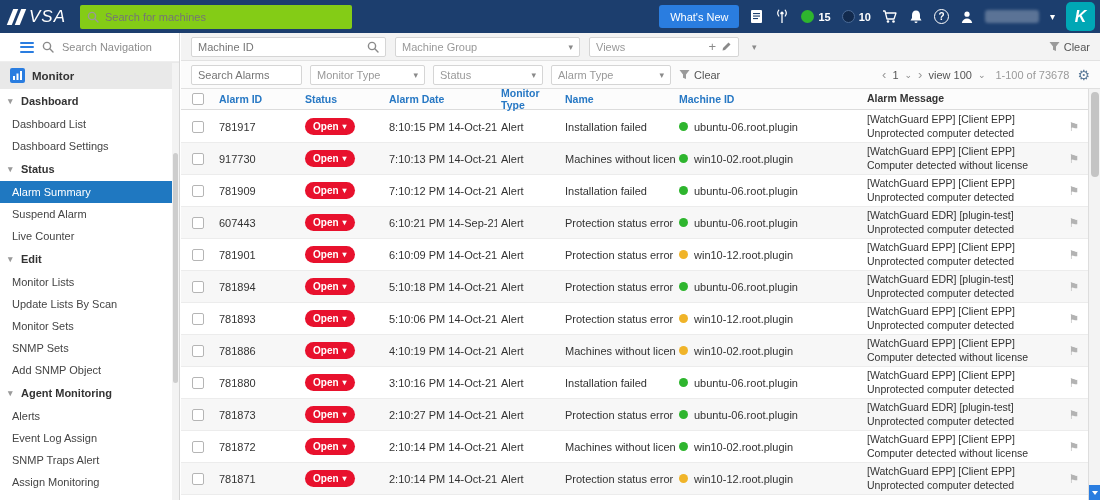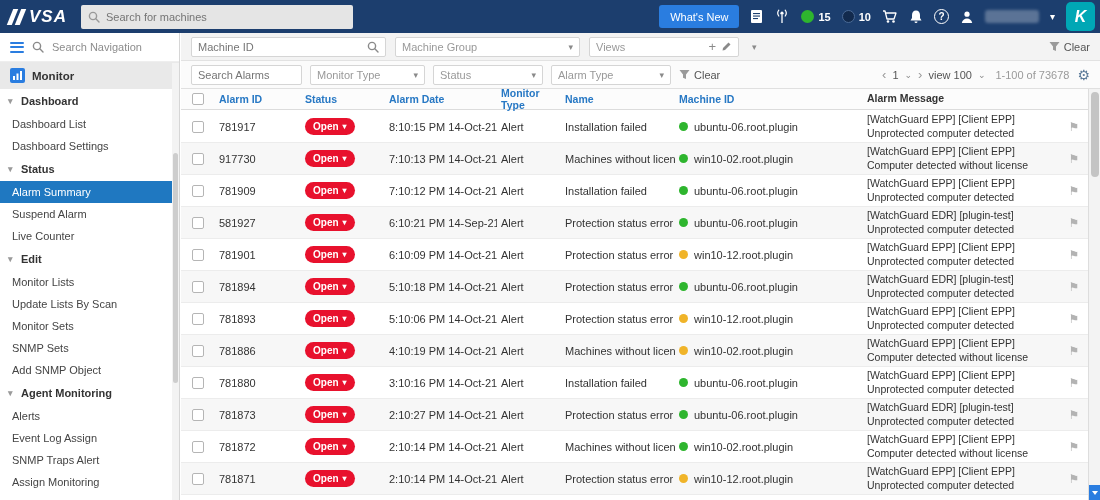--- a/index.html
+++ b/index.html
@@ -3,37 +3,37 @@
 <meta charset="utf-8">
 <style>
   *{box-sizing:border-box;margin:0;padding:0}
   html,body{width:1100px;height:500px;overflow:hidden}
   body{position:relative;font-family:"Liberation Sans",sans-serif;font-size:11px;color:#333;background:#fff}
 
   
   .header{position:absolute;top:0;left:0;right:0;height:33px;background:#1c3e6e;display:flex;align-items:center;z-index:5}
   .logo{display:flex;align-items:center;height:100%;padding:0 14px 0 10px}
   .logo-stripe{width:5px;height:16px;background:#fff;transform:skewX(-22deg);margin-right:3px}
-  .logo-text{color:#fff;font-weight:bold;font-style:italic;font-size:17px;letter-spacing:1px;margin-left:3px}
-  .hsearch{display:flex;align-items:center;background:#e5e5e5;border-radius:2px;height:24px;width:272px;padding:0 7px;gap:6px}
+  .logo-text{color:#fff;font-weight:normal;font-style:italic;font-size:17px;letter-spacing:1px;margin-left:3px}
+  .hsearch{display:flex;align-items:center;background:#84cc16;border-radius:2px;height:24px;width:272px;padding:0 7px;gap:6px}
   .hsearch input{border:0;outline:0;flex:1;font-size:11px;color:#333;background:transparent;font-family:"Liberation Sans",sans-serif}
   .hright{margin-left:auto;display:flex;align-items:center;gap:11px;padding-right:5px}
   .whats-new{background:#2a7de0;color:#fff;border:0;border-radius:3px;height:23px;padding:0 11px;font-size:11px;cursor:pointer;font-family:"Liberation Sans",sans-serif}
   .counter{display:flex;align-items:center;gap:4px;color:#fff;font-size:11px;font-weight:bold}
   .cdot{width:13px;height:13px;border-radius:50%}
   .cgreen{background:#2eb52e}
   .cdark{background:#122a4d;border:1px solid #4a6a96}
   .q-icon{width:15px;height:15px;border:1.4px solid #fff;border-radius:50%;color:#fff;font-size:10px;display:flex;align-items:center;justify-content:center;font-weight:bold}
   .redacted{width:54px;height:13px;background:rgba(255,255,255,.28);border-radius:3px;filter:blur(1.5px)}
   .hcaret{color:#fff;font-size:10px}
   .brand{width:29px;height:29px;background:#00a7b5;border-radius:5px;display:flex;align-items:center;justify-content:center;color:#fff;font-weight:bold;font-style:italic;font-size:16px}
 
   
   .sidebar{position:absolute;top:33px;left:0;width:180px;bottom:0;background:#fff;border-right:1px solid #d6d6d6;overflow:hidden}
-  .sb-top{height:29px;display:flex;align-items:center;gap:8px;padding:0 10px;border-bottom:1px solid #eee}
+  .sb-top{height:29px;display:flex;align-items:center;gap:8px;padding:0 20px;border-bottom:1px solid #eee}
   .burger{display:inline-flex;flex-direction:column;gap:2.5px;cursor:pointer}
   .burger i{display:block;width:14px;height:2px;background:#2a7de0;border-radius:1px}
   .sb-search-label{color:#8d8d8d;font-size:11px}
   .module-row{height:27px;display:flex;align-items:center;gap:7px;padding:0 10px;background:#e9e9e9;font-weight:bold;color:#333;font-size:11.5px}
   .sb-nav{position:relative}
   .nav-sec{height:24px;display:flex;align-items:center;gap:5px;padding-left:8px;font-weight:bold;color:#333;font-size:11px;cursor:pointer}
   .sec-arrow{color:#9a9a9a;font-size:9px;width:8px}
   .nav-item{height:22px;line-height:22px;padding-left:12px;color:#444;font-size:11px;cursor:pointer;white-space:nowrap}
   .nav-item.selected{background:#1f78c1;color:#fff}
   .sb-scroll{position:absolute;top:30px;right:0;bottom:0;width:7px;background:#f3f3f3}
@@ -360,21 +360,21 @@
         </div>
         <div class="cell col-msg">[WatchGuard EPP] [Client EPP] Unprotected computer detected</div>
         <div class="cell col-flag">
           <span class="flag">⚑</span>
         </div>
       </div>
       <div class="trow alt">
         <div class="cell col-check">
           <span class="cb"></span>
         </div>
-        <div class="cell col-id">581927</div>
+        <div class="cell col-id">607443</div>
         <div class="cell col-status"><span class="pill">
             <span>Open</span>
             <span class="pill-caret">▾</span>
           </span></div>
         <div class="cell col-date">6:10:21 PM 14-Sep-21</div>
         <div class="cell col-type">Alert</div>
         <div class="cell col-name">Protection status error</div>
         <div class="cell col-machine">
           <span class="dot green"></span>
           <span>ubuntu-06.root.plugin</span>

